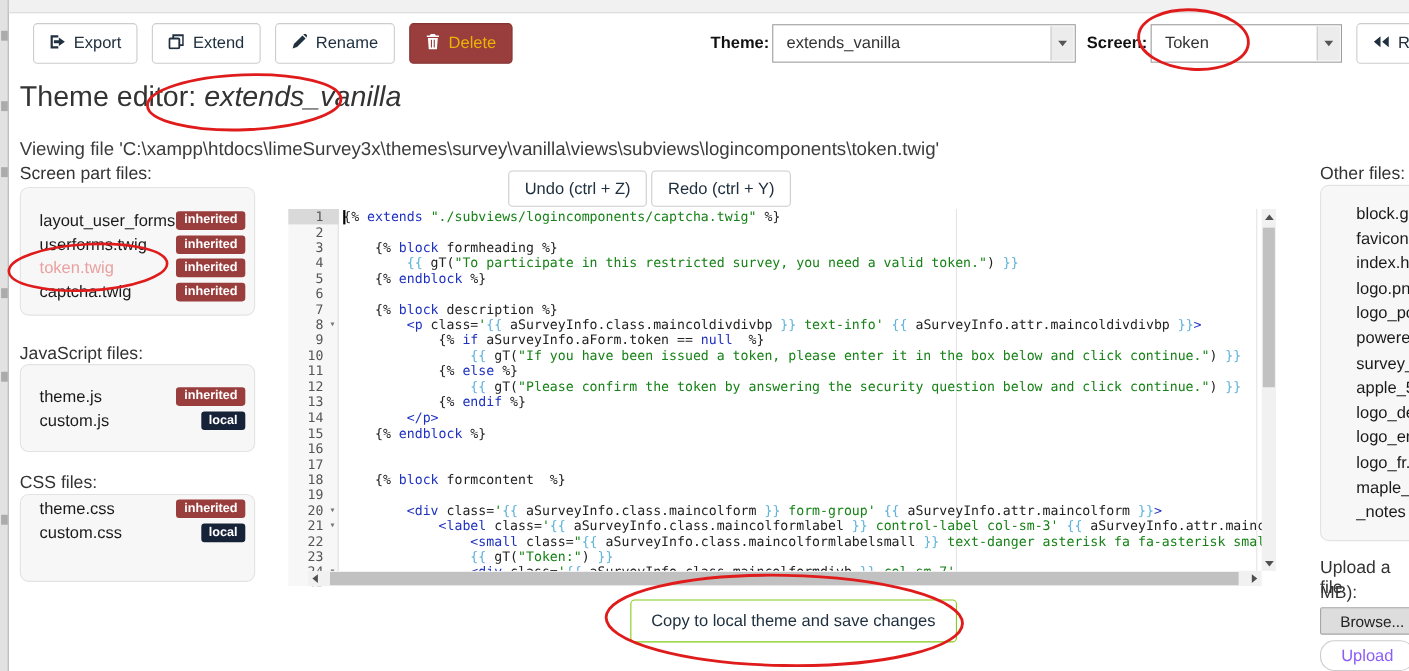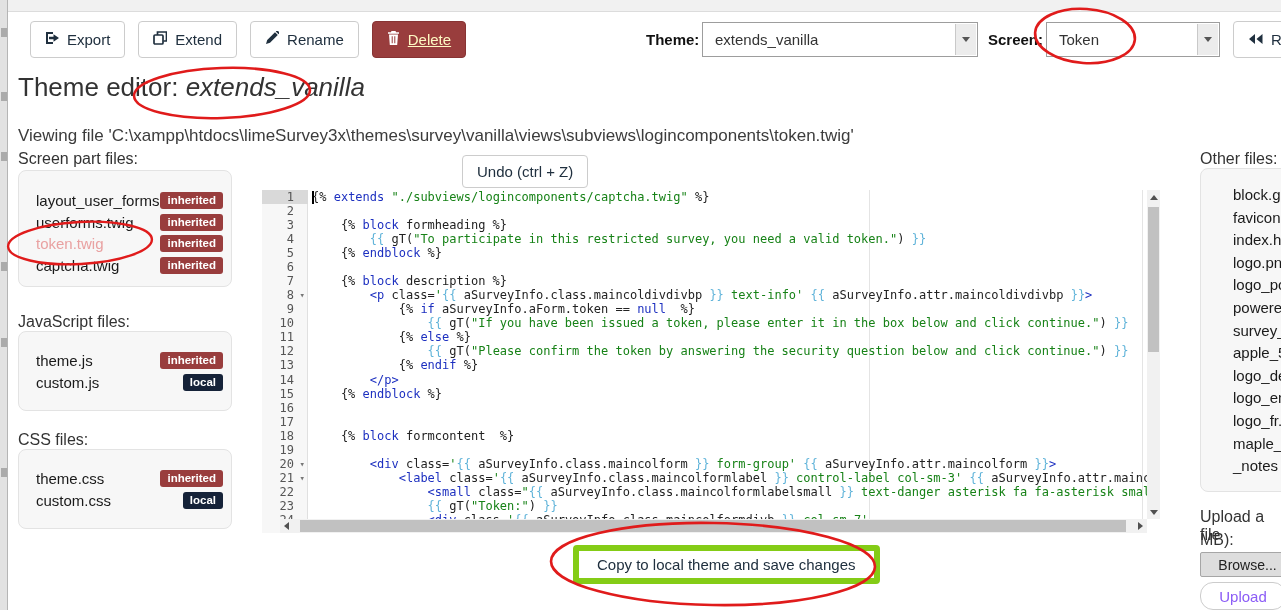--- a/index.html
+++ b/index.html
@@ -10,21 +10,21 @@
   }
   
   .left-sliver{position:absolute;left:0;top:0;width:8px;height:610px;background:#e2e2e2;border-right:1px solid #b5b5b5;}
   .sliver-mark{position:absolute;left:1px;width:6px;height:9px;background:#8d8d8d;opacity:.65;}
   .top-strip{position:absolute;left:8px;top:0;right:0;height:12px;background:#f1f1f1;border-bottom:1px solid #dcdcdc;}
 
   
   .btn{display:inline-flex;align-items:center;gap:8px;height:37px;padding:0 14px;
        background:#fff;border:1px solid #ccc;border-radius:4px;font-size:15px;color:#20303f;cursor:pointer;}
   .btn svg{flex:0 0 auto;}
-  .btn-danger{background:#993d3d;border-color:#873333;color:#fef9c3;text-decoration:underline;}
+  .btn-danger{background:#993d3d;border-color:#873333;color:#eab308;}
   .main-toolbar{position:absolute;left:30px;top:21px;display:flex;gap:13px;}
 
   
   .sel-label{position:absolute;font-size:15px;font-weight:bold;color:#111;top:31px;}
   .fake-select{position:absolute;top:22px;height:35px;background:#fff;border:1px solid #9d9d9d;
        display:flex;align-items:center;padding:0 30px 0 12px;font-size:15px;color:#333;cursor:pointer;}
   .arrow-box{position:absolute;top:1px;right:1px;bottom:1px;width:21px;background:#ececec;
        border-left:1px solid #c9c9c9;display:flex;align-items:center;justify-content:center;}
   .tri-down{width:0;height:0;border-left:4px solid transparent;border-right:4px solid transparent;border-top:5px solid #555;}
   .return-btn{position:absolute;left:1233px;top:21px;width:110px;}
@@ -62,21 +62,21 @@
   .vscroll{position:absolute;right:0;top:0;width:13px;height:329px;background:#f1f1f1;}
   .vthumb{position:absolute;left:1px;top:17px;width:11px;height:145px;background:#c1c1c1;}
   .hscroll{position:absolute;left:18px;bottom:0;width:867px;height:14px;background:#f1f1f1;}
   .hthumb{position:absolute;left:20px;top:1px;width:826px;height:12px;background:#c1c1c1;}
   .sb-arrow{position:absolute;display:flex;align-items:center;justify-content:center;width:13px;height:14px;}
   .tri-up2{width:0;height:0;border-left:4px solid transparent;border-right:4px solid transparent;border-bottom:5px solid #505050;}
   .tri-dn2{width:0;height:0;border-left:4px solid transparent;border-right:4px solid transparent;border-top:5px solid #505050;}
   .tri-l2{width:0;height:0;border-top:4px solid transparent;border-bottom:4px solid transparent;border-right:5px solid #505050;}
   .tri-r2{width:0;height:0;border-top:4px solid transparent;border-bottom:4px solid transparent;border-left:5px solid #505050;}
 
-  .copy-btn{position:absolute;left:573px;top:545px;height:39px;padding:0 18px;background:#fff;border:6px solid #84cc16;
+  .copy-btn{position:absolute;left:573px;top:545px;height:39px;padding:0 18px;background:#fff;border:1px solid #84cc16;
       border-radius:4px;font-size:15px;color:#20303f;cursor:pointer;}
 
   
   .other-files-header{position:absolute;left:1200px;top:150px;font-size:16px;color:#333;}
   .other-panel{left:1200px;top:168px;width:130px;height:324px;}
   .other-row{height:22.6px;line-height:22.6px;padding-left:32px;font-size:15px;color:#1a1a1a;white-space:nowrap;cursor:pointer;}
   .upload-text{position:absolute;left:1200px;font-size:16px;color:#333;}
   .browse-btn{position:absolute;left:1200px;top:552px;width:95px;height:25px;background:#ddd;border:1px solid #a6a6a6;
       border-radius:2px;font-size:14px;color:#222;cursor:pointer;}
   .upload-btn{position:absolute;left:1200px;top:582px;width:86px;height:28px;background:#fff;border:1px solid #ccc;
@@ -162,27 +162,28 @@
     <div class="file-row"><span>captcha.twig</span><span class="badge badge-inherited">inherited</span></div>
   </div>
 
 <div class="side-header" style="left:18px;top:313px">JavaScript files:</div>
 <div class="panel" style="left:18px;top:331px;width:214px;height:80px;padding-top:18px" id="js-panel">
     <div class="file-row"><span>theme.js</span><span class="badge badge-inherited">inherited</span></div>
     <div class="file-row"><span>custom.js</span><span class="badge badge-local">local</span></div>
   </div>
 
 <div class="side-header" style="left:18px;top:431px">CSS files:</div>
-<div class="panel" style="left:18px;top:449px;width:214px;height:80px;padding-top:18px" id="css-panel">
+<div class="panel" style="left:18px;top:449px;width:214px;height:80px;padding-top:2px" id="css-panel">
     <div class="file-row"><span>theme.css</span><span class="badge badge-inherited">inherited</span></div>
     <div class="file-row"><span>custom.css</span><span class="badge badge-local">local</span></div>
   </div>
 
 <div class="editor-toolbar">
   <button class="btn">Undo (ctrl + Z)</button>
+  <button class="btn">Redo (ctrl + Y)</button>
 </div>
 
 <div class="code-wrap" id="code-wrap">
   <div class="gutter" id="gutter">
       <div class="ln cur" style="top: 0px;">1</div>
       <div class="ln" style="top: 14.04px;">2</div>
       <div class="ln" style="top: 28.08px;">3</div>
       <div class="ln" style="top: 42.12px;">4</div>
       <div class="ln" style="top: 56.16px;">5</div>
       <div class="ln" style="top: 70.2px;">6</div>

